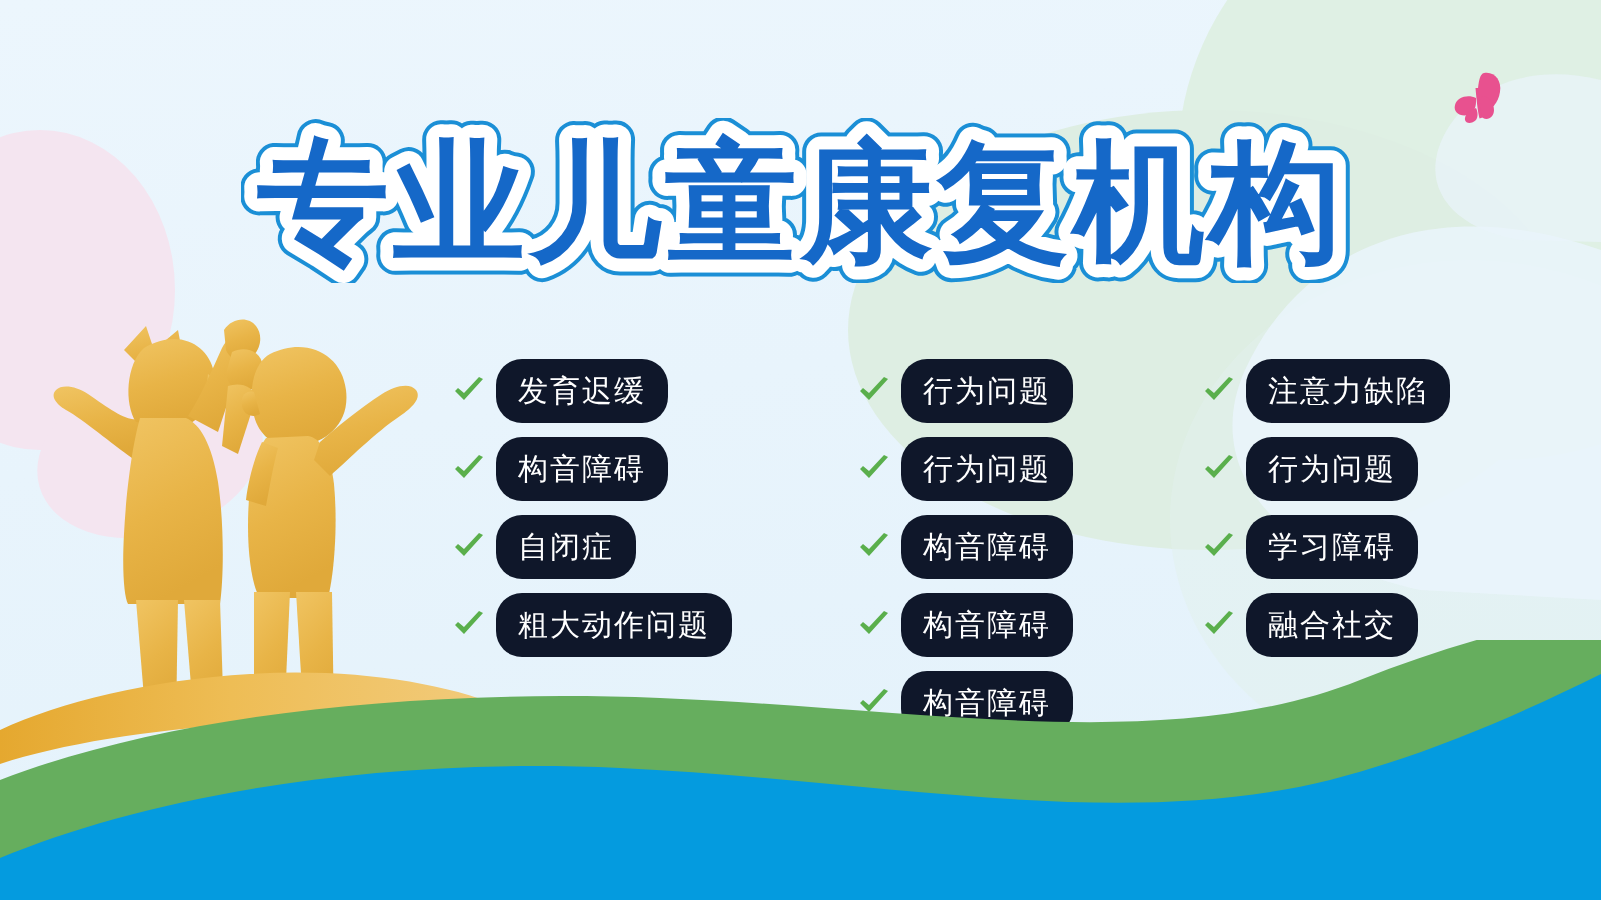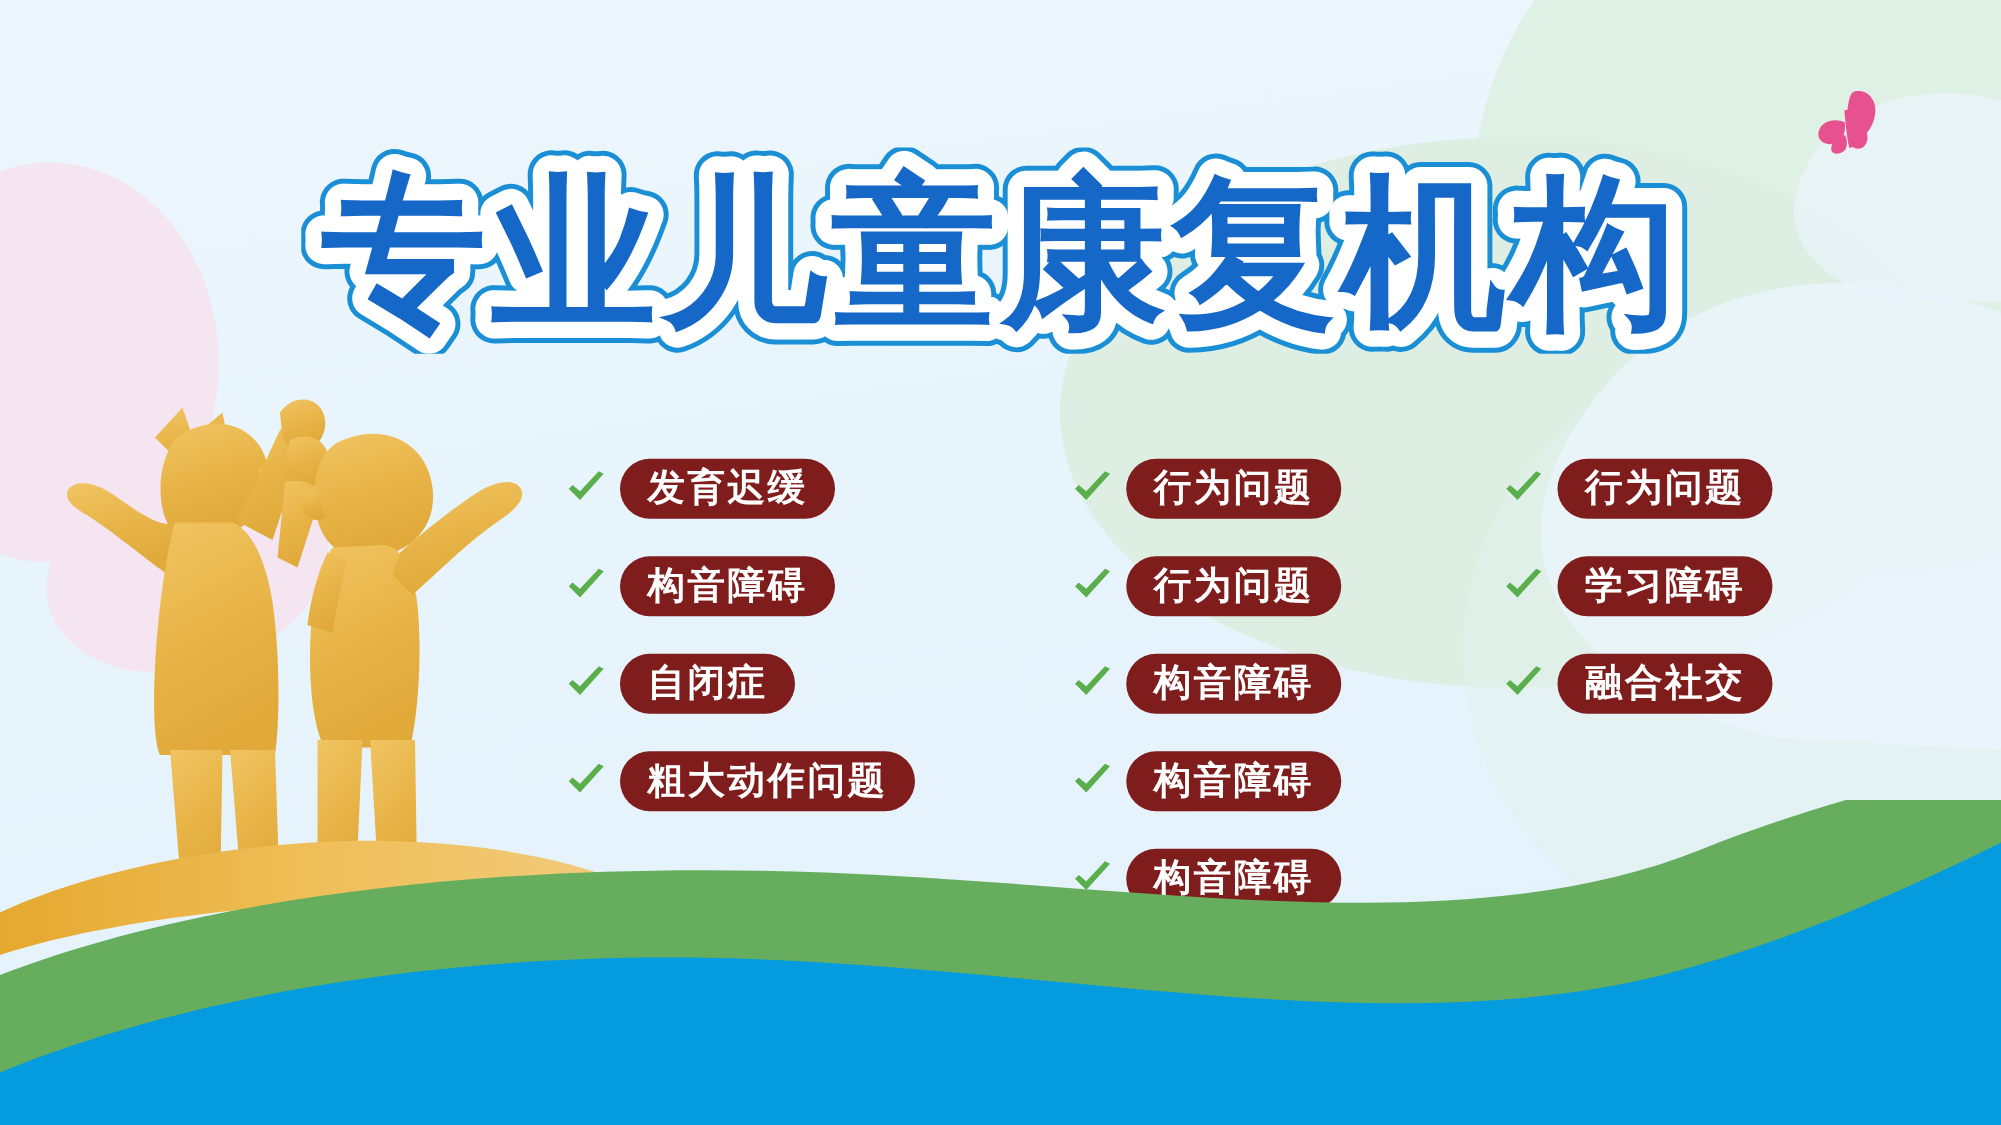--- a/index.html
+++ b/index.html
@@ -63,27 +63,27 @@
     flex: 0 0 auto;
     width: 34px;
     height: 30px;
     margin-right: 10px;
     display: block;
   }
   .pill {
     display: inline-flex;
     align-items: center;
     justify-content: center;
-    height: 48px;
+    height: 64px;
     padding: 0 22px;
     border-radius: 26px;
-    background: #7f1d1d;
+    background: #0f172a;
     color: #ffffff;
     font-size: 30px;
-    font-weight: bold;
+    font-weight: normal;
     letter-spacing: 2px;
     line-height: 1;
     white-space: nowrap;
     box-sizing: border-box;
   }
 
   
   .kids {
     position: absolute;
     left: 28px;
@@ -211,20 +211,26 @@
           </svg>
         <span class="pill">构音障碍</span>
       </div>
     </div>
 
     <div class="tag-col c3">
       <div class="tag-row">
         <svg class="check-icon" viewBox="0 0 34 30" xmlns="http://www.w3.org/2000/svg">
             <path d="M3,15 L12,24 L31,3 L27,1 L12,17 L6,12 Z" fill="#5aaf4c"></path>
           </svg>
+        <span class="pill">注意力缺陷</span>
+      </div>
+      <div class="tag-row">
+        <svg class="check-icon" viewBox="0 0 34 30" xmlns="http://www.w3.org/2000/svg">
+            <path d="M3,15 L12,24 L31,3 L27,1 L12,17 L6,12 Z" fill="#5aaf4c"></path>
+          </svg>
         <span class="pill">行为问题</span>
       </div>
       <div class="tag-row">
         <svg class="check-icon" viewBox="0 0 34 30" xmlns="http://www.w3.org/2000/svg">
             <path d="M3,15 L12,24 L31,3 L27,1 L12,17 L6,12 Z" fill="#5aaf4c"></path>
           </svg>
         <span class="pill">学习障碍</span>
       </div>
       <div class="tag-row">
         <svg class="check-icon" viewBox="0 0 34 30" xmlns="http://www.w3.org/2000/svg">

